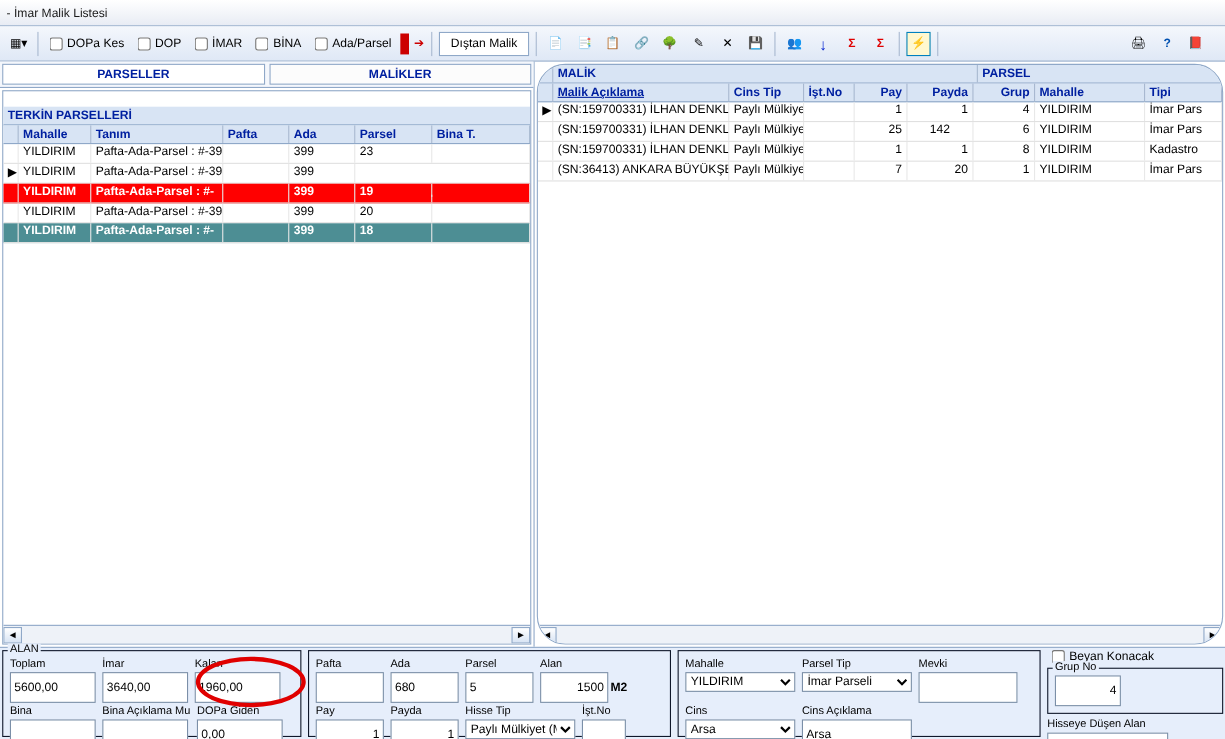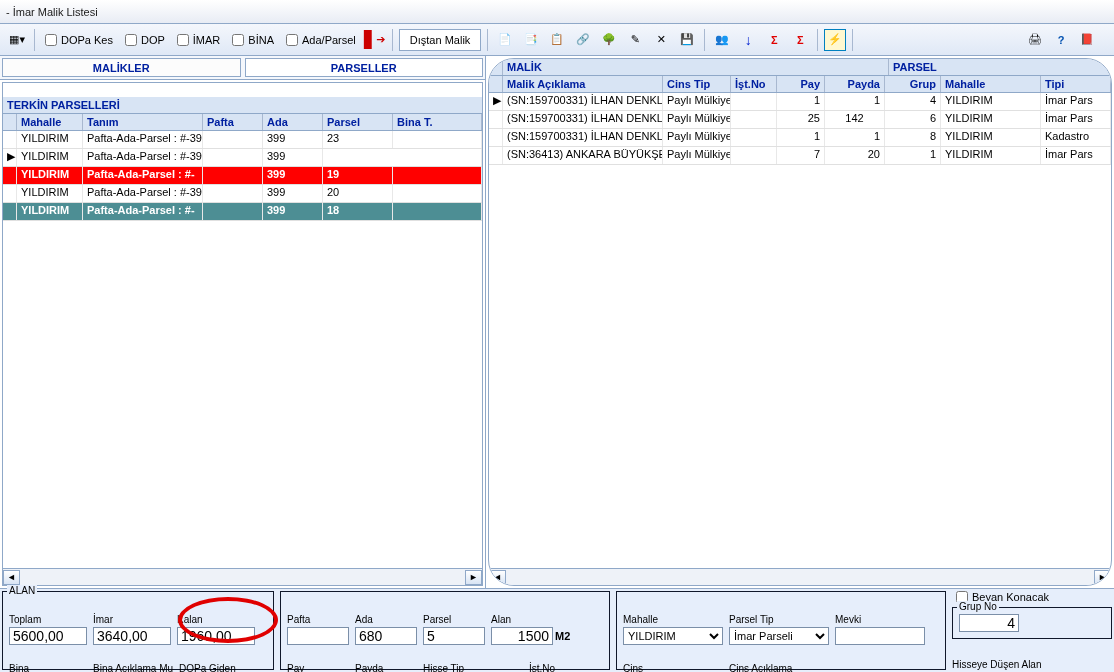--- a/index.html
+++ b/index.html
@@ -25,24 +25,24 @@
 .grid-body .row .cell { padding:1px 4px; border-right:1px solid #e8e8e8; overflow:hidden; white-space:nowrap;}
 .row.red { background:#ff0000; color:#fff;}
 .row.red .cell{ font-weight:bold;}
 .row.teal { background:#4d8e94; color:#fff;}
 .row.teal .cell{ font-weight:bold;}
 .hscroll { height:17px; background:#eef2f8; border-top:1px solid #8fa8c8; display:flex; align-items:center;}
 .sb-btn { width:17px; height:15px; background:linear-gradient(#fff,#d8e4f4); border:1px solid #8fa8c8; display:flex; align-items:center; justify-content:center; font-size:9px;}
 .bottom-panel { height:84px; background:#e6eefb; border-top:1px solid #8fa8c8; display:flex; padding:2px; gap:6px;}
 .fieldset { border:1px solid #0f172a; padding:2px 6px 4px 6px; position:relative;}
 .fieldset .legend { position:absolute; top:-7px; left:4px; background:#e6eefb; padding:0 2px; font-size:10px; color:#000;}
-.fgroup { display:flex; flex-direction:column; gap:2px;margin-top:16px;}
+.fgroup { display:flex; flex-direction:column; gap:2px;}
 .frow { display:flex; gap:6px;}
 .flabel { font-size:10px; color:#000;}
-.finput { height:18px; border:1px solid #7b8fa8; background:#fff; padding:0 3px; font-size:14px;}
+.finput { height:28px; border:1px solid #7b8fa8; background:#fff; padding:0 3px; font-size:11px;}
 .fsel { height:18px; border:1px solid #7b8fa8; background:#fff; font-size:11px;}
 .red-circle { position:absolute; border:4px solid #e00000; border-radius:50%; pointer-events:none;}
 .arrow { font-size:14px; font-weight:bold;}
 </style>
 </head>
 <body>
 
 <div class="titlebar">
   <span>- İmar Malik Listesi</span>
 </div>
@@ -112,22 +112,22 @@
         <span style="color:#0050b0;font-weight:bold;">?</span>
       </div>
     <div class="tb-btn">📕</div>
   </div>
 </div>
 
 <div class="main">
 
   <div class="left-pane">
     <div class="tabs">
+      <div class="tab">PARSELLER</div>
       <div class="tab active">MALİKLER</div>
-      <div class="tab">PARSELLER</div>
     </div>
     <div class="grid-wrap">
       <div style="height:14px;"></div>
       <div class="grid-title-row">TERKİN PARSELLERİ</div>
       <div class="grid-head">
         <div class="cell" style="width:14px;"></div>
         <div class="cell" style="width:66px;">Mahalle</div>
         <div class="cell" style="width:120px;">Tanım</div>
         <div class="cell" style="width:60px;">Pafta</div>
         <div class="cell" style="width:60px;">Ada</div>
@@ -191,21 +191,21 @@
 
   <div class="right-pane">
     <div class="grid-wrap" style="margin-top:2px;border-radius:26px;">
       <div class="grid-head" style="border-top:none;">
         <div class="cell" style="width:14px;"></div>
         <div class="cell" style="width:386px;font-weight:bold;">MALİK</div>
         <div class="cell" style="flex:1;font-weight:bold;">PARSEL</div>
       </div>
       <div class="grid-head">
         <div class="cell" style="width:14px;"></div>
-        <div class="cell" style="width:160px;">Malik Açıklama</div>
+        <div class="cell" style="width:160px;text-decoration:underline;">Malik Açıklama</div>
         <div class="cell" style="width:68px;">Cins Tip</div>
         <div class="cell" style="width:46px;">İşt.No</div>
         <div class="cell" style="width:48px;text-align:right;">Pay</div>
         <div class="cell" style="width:60px;text-align:right;">Payda</div>
         <div class="cell" style="width:56px;text-align:right;">Grup</div>
         <div class="cell" style="width:100px;">Mahalle</div>
         <div class="cell" style="flex:1;">Tipi</div>
       </div>
       <div class="grid-body" id="right-rows">
           <div class="row">

